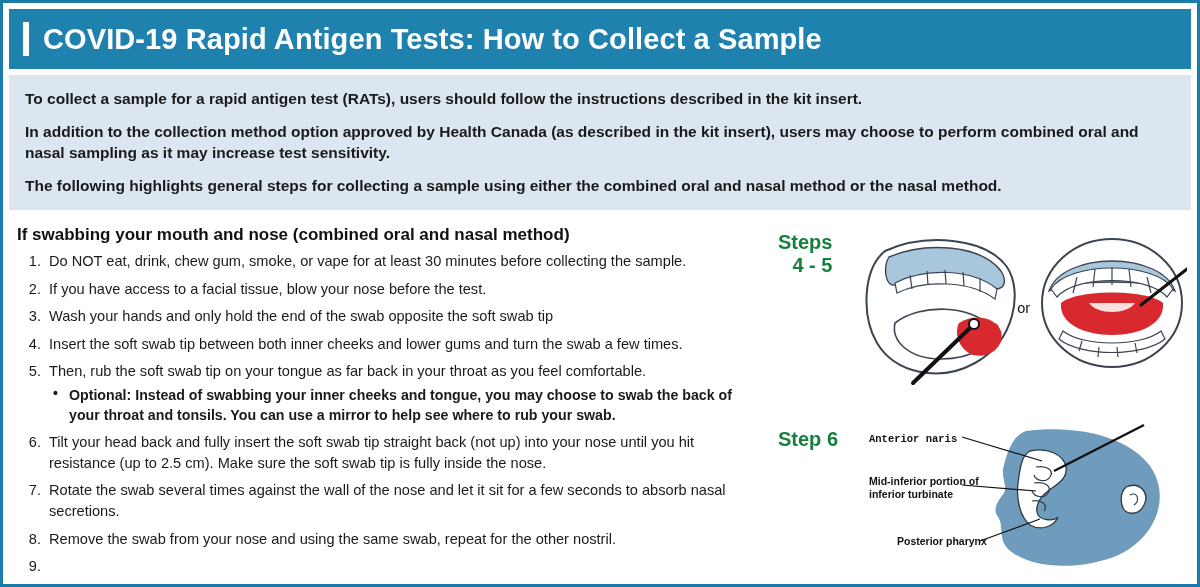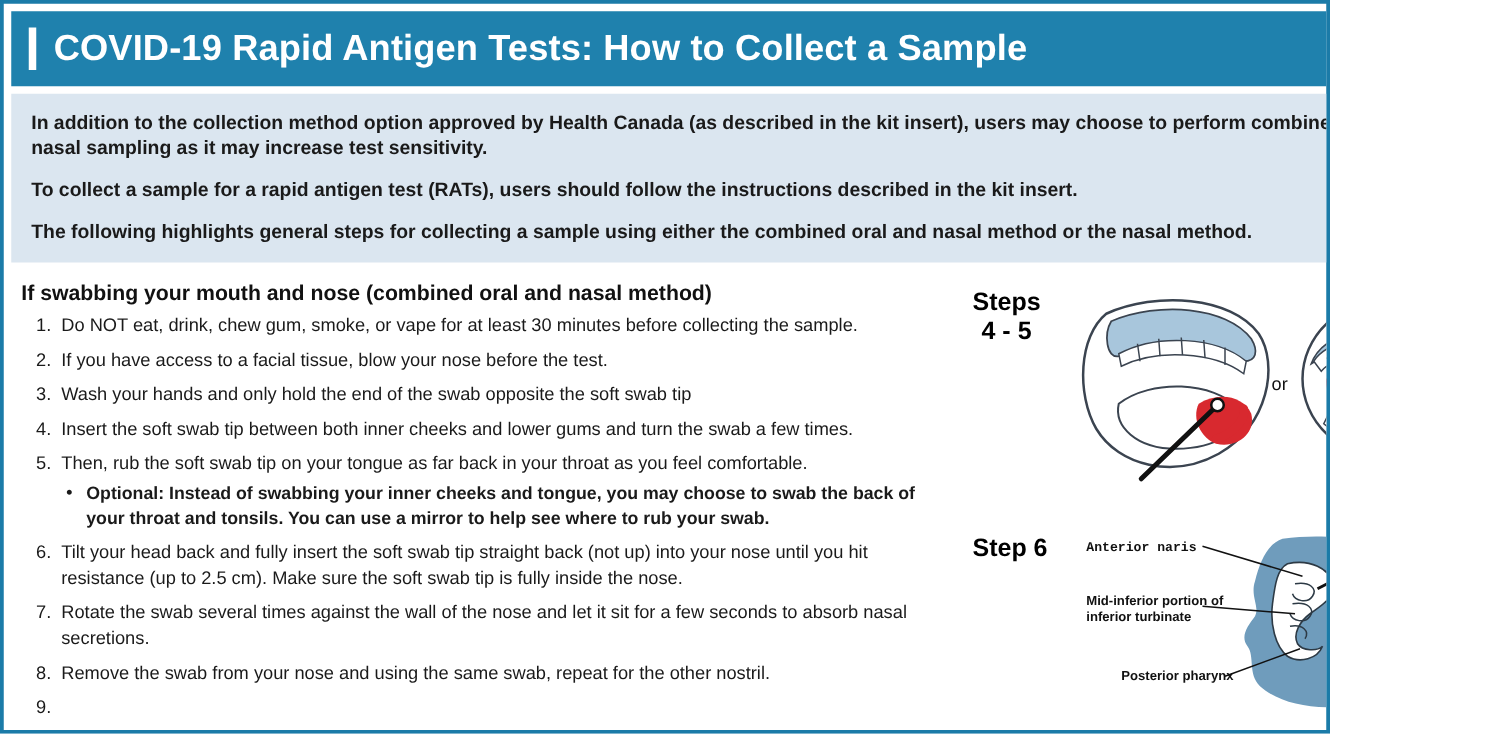--- a/index.html
+++ b/index.html
@@ -6,21 +6,21 @@
     margin: 0;
     padding: 0;
     background: #ffffff;
   }
   body {
     font-family: "Liberation Sans", sans-serif;
     color: #222222;
   }
   .page {
     position: relative;
-    width: 1064px;
+    width: 1200px;
     height: 587px;
     box-sizing: border-box;
     background: #ffffff;
     border: 3px solid #1b7ba8;
     overflow: hidden;
   }
   
   .header {
     position: absolute;
     left: 6px;
@@ -114,25 +114,25 @@
   ul.sub > li:before {
     content: "\2022";
     position: absolute;
     left: 4px;
     top: -1px;
     font-size: 14px;
   }
   
   .fig-top-label, .fig-bottom-label {
     position: absolute;
-    color: #000000;
+    color: #15803d;
     font-weight: bold;
     font-size: 20px;
     line-height: 1.15;
-    text-align: center;
+    text-align: right;
   }
   .fig-top-label { left: 775px; top: 228px; }
   .fig-bottom-label { left: 775px; top: 425px; }
   .andor {
     position: absolute;
     left: 978px;
     top: 297px;
     font-size: 14.5px;
     color: #111;
   }
@@ -160,22 +160,22 @@
 <body>
 
 <div class="page">
 
   <div class="header">
     <div class="header-accent"></div>
     <div class="header-title">COVID-19 Rapid Antigen Tests: How to Collect a Sample</div>
   </div>
 
   <div class="intro">
+    <p>To collect a sample for a rapid antigen test (RATs), users should follow the instructions described in the kit insert.</p>
     <p>In addition to the collection method option approved by Health Canada (as described in the kit insert), users may choose to perform combined oral and nasal sampling as it may increase test sensitivity.</p>
-    <p>To collect a sample for a rapid antigen test (RATs), users should follow the instructions described in the kit insert.</p>
     <p>The following highlights general steps for collecting a sample using either the combined oral and nasal method or the nasal method.</p>
   </div>
 
   <div class="content-left">
     <div class="section-heading">If swabbing your mouth and nose (combined oral and nasal method)</div>
     <ol class="steps">
       <li>
         <span class="num">1.</span>
         <span>Do NOT eat, drink, chew gum, smoke, or vape for at least 30 minutes before collecting the sample.</span>
       </li>

